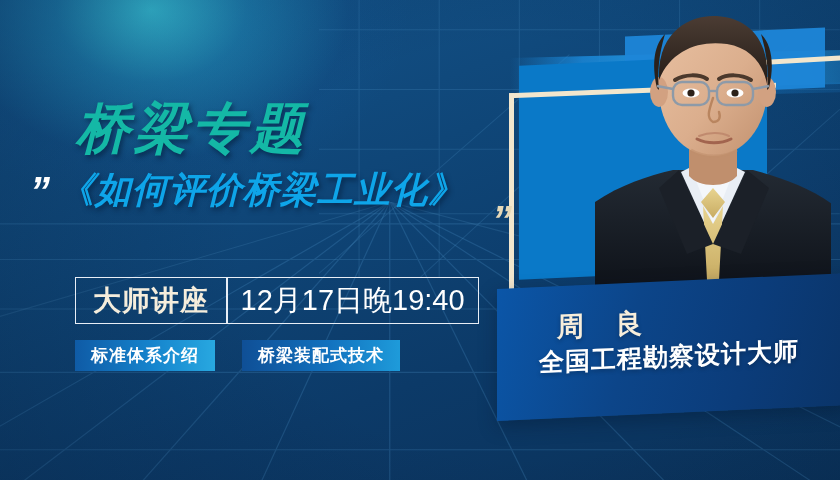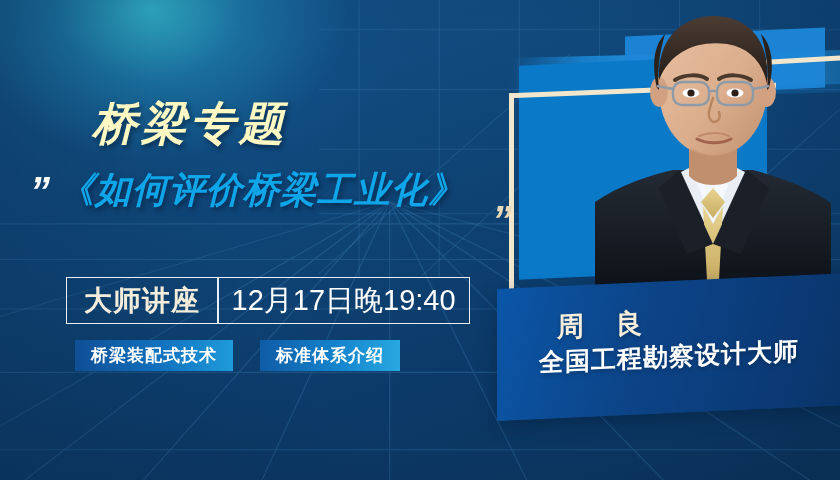--- a/index.html
+++ b/index.html
@@ -104,23 +104,23 @@
     text-shadow:0 2px 4px rgba(0,0,0,.25);
   }
   .master-title{
     font-size:25px;font-weight:bold;color:#ffffff;letter-spacing:1px;
     margin:6px 0 0 0;line-height:1.15;
     text-shadow:0 2px 4px rgba(0,0,0,.25);
   }
 
   
   .headline{
-    position:absolute;left:92px;top:101px;
-    font-size:45px;font-weight:bold;font-style:italic;
-    color:#fef9c3;letter-spacing:4px;line-height:1;
+    position:absolute;left:76px;top:101px;
+    font-size:54px;font-weight:bold;font-style:italic;
+    color:#14b8a6;letter-spacing:4px;line-height:1;
     text-shadow:2px 3px 5px rgba(2,20,45,.55);
   }
   .subline-row{
     position:absolute;left:30px;top:172px;
     display:flex;align-items:flex-start;
   }
   .q-open{
     font-size:40px;font-weight:bold;font-style:italic;color:#ffffff;
     line-height:.75;letter-spacing:-2px;margin-top:4px;
   }
@@ -131,21 +131,21 @@
     text-shadow:2px 3px 5px rgba(2,20,45,.55);
   }
   .q-close{
     position:absolute;left:492px;top:205px;
     font-size:40px;font-weight:bold;font-style:italic;color:#e7d9b8;
     line-height:.75;letter-spacing:-2px;
   }
 
   
   .lecture-box{
-    position:absolute;left:66px;top:277px;
+    position:absolute;left:75px;top:277px;
     height:47px;display:flex;align-items:stretch;
     border:1.5px solid #e8eef6;
     box-sizing:border-box;
   }
   .lecture-label{
     display:flex;align-items:center;justify-content:center;
     padding:0 17px;
     font-size:28px;font-weight:bold;color:#f5eddc;letter-spacing:1px;
   }
   .lecture-sep{width:1.5px;background:#e8eef6;}
@@ -316,17 +316,17 @@
   </div>
   <span class="q-close">”</span>
 
   <div class="lecture-box">
     <div class="lecture-label">大师讲座</div>
     <div class="lecture-sep"></div>
     <div class="lecture-time">12月17日晚19:40</div>
   </div>
 
   <div class="tags">
+    <div class="tag t2">标准体系介绍</div>
     <div class="tag t1">桥梁装配式技术</div>
-    <div class="tag t2">标准体系介绍</div>
   </div>
 
 </div>
 
 </body></html>

